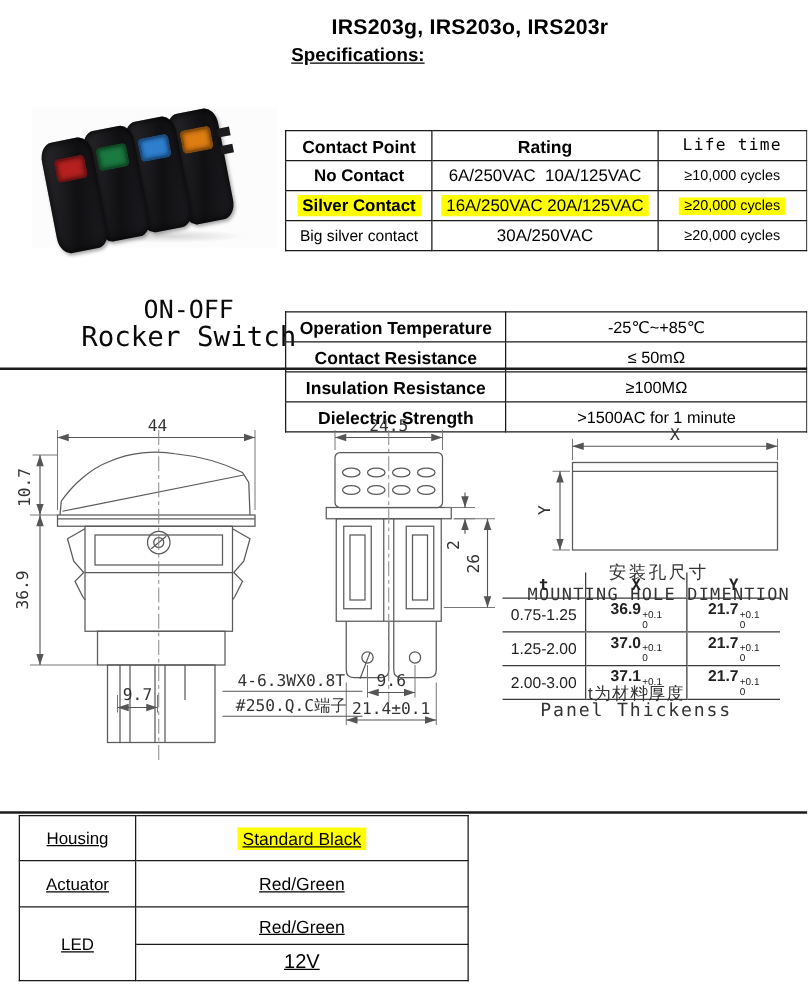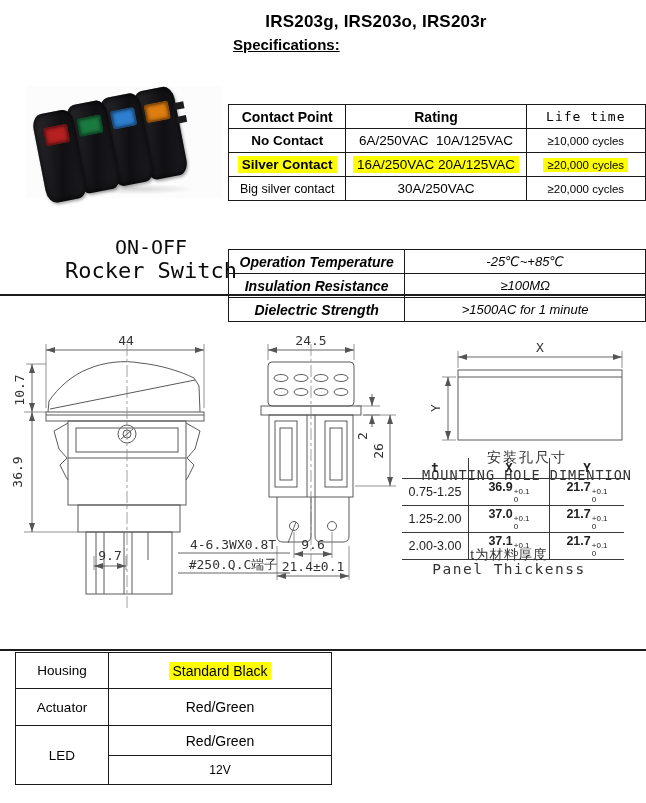--- a/index.html
+++ b/index.html
@@ -35,21 +35,21 @@
   .col-contact{width:115px;} .col-rating{width:177px;} .col-life{width:120px;}
   .col-prop{width:172px;} .col-val{width:240px;}
   .th-sans{font-size:14px;font-weight:bold;}
   .th-mono{font-family:"DejaVu Sans Mono","Liberation Mono",monospace;font-size:13px;font-weight:normal;letter-spacing:1px;}
   .cell-contact{font-size:13.5px;font-weight:bold;}
   .cell-contact-sm{font-size:12.5px;font-weight:normal;}
   .cell-rating{font-size:13.5px;}
   .cell-life{font-size:11.5px;}
   .cell-prop{font-size:14px;font-weight:bold;}
   .cell-val{font-size:13px;}
-  .spec2{margin-top:-1.6px;font-style:italic;}
+  .spec2{margin-top:-1.6px;}
   .hl{padding:1px 4px;}
 
   
   .rule{left:0;width:646px;height:2px;background:#1c1c1c;}
 
   
   svg text{font-family:"DejaVu Sans Mono","Liberation Mono",monospace;font-size:13px;fill:#333;}
   svg .cjk{font-size:14px;letter-spacing:2px;}
   svg .capmono{font-size:13.5px;letter-spacing:1px;}
   .draw{stroke:#5a5a5a;fill:none;stroke-width:1;}
@@ -65,25 +65,25 @@
   table.hole tr{height:22px;}
   table.hole tr.hh{height:20px;}
   .hole-h{font-family:"DejaVu Sans Mono","Liberation Mono",monospace;font-size:13px;font-weight:bold;}
   .hole-val{font-weight:bold;font-size:13px;}
   .tol{display:inline-flex;flex-direction:column;font-size:8px;line-height:8px;font-weight:normal;margin-left:1px;vertical-align:-3px;text-align:left;}
   .fn-cn{left:402px;top:546px;width:214px;text-align:center;font-size:13.5px;color:#333;letter-spacing:1px;}
   .fn-en{left:402px;top:561px;width:214px;text-align:center;font-family:"DejaVu Sans Mono","Liberation Mono",monospace;font-size:14.5px;color:#333;letter-spacing:1.5px;}
 
   
   .options-wrap{left:15px;top:652px;}
-  table.opts{border-collapse:collapse;table-layout:fixed;width:317px;}
+  table.opts{border-collapse:collapse;table-layout:fixed;width:360px;text-decoration:underline;}
   table.opts td{border:1.6px solid #1a1a1a;text-align:center;vertical-align:middle;}
   .opt-label{width:90px;font-size:13.5px;}
   .opt-value{font-size:14px;}
-  .opt-small{font-size:12px;}
+  .opt-small{font-size:16px;}
   tr.r1{height:36px;} tr.r2{height:37px;} tr.r3{height:30px;} tr.r4{height:29px;}
 </style>
 </head>
 <body>
 
 <div id="page">
 
   <div class="abs doc-title">IRS203g, IRS203o, IRS203r</div>
   <div class="abs specs-heading">Specifications:</div>
 
@@ -136,20 +136,24 @@
       </tr>
     </tbody>
       </table>
     <table class="spec spec2">
       <tbody>
           <tr>
         <td class="col-prop cell-prop">Operation Temperature</td>
         <td class="col-val cell-val">-25℃~+85℃</td>
       </tr>
       <tr>
+        <td class="cell-prop">Contact Resistance</td>
+        <td class="cell-val">≤ 50mΩ</td>
+      </tr>
+      <tr>
         <td class="cell-prop">Insulation Resistance</td>
         <td class="cell-val">≥100MΩ</td>
       </tr>
       <tr>
         <td class="cell-prop">Dielectric Strength</td>
         <td class="cell-val">&gt;1500AC for 1 minute</td>
       </tr>
     </tbody>
       </table>
   </div>

